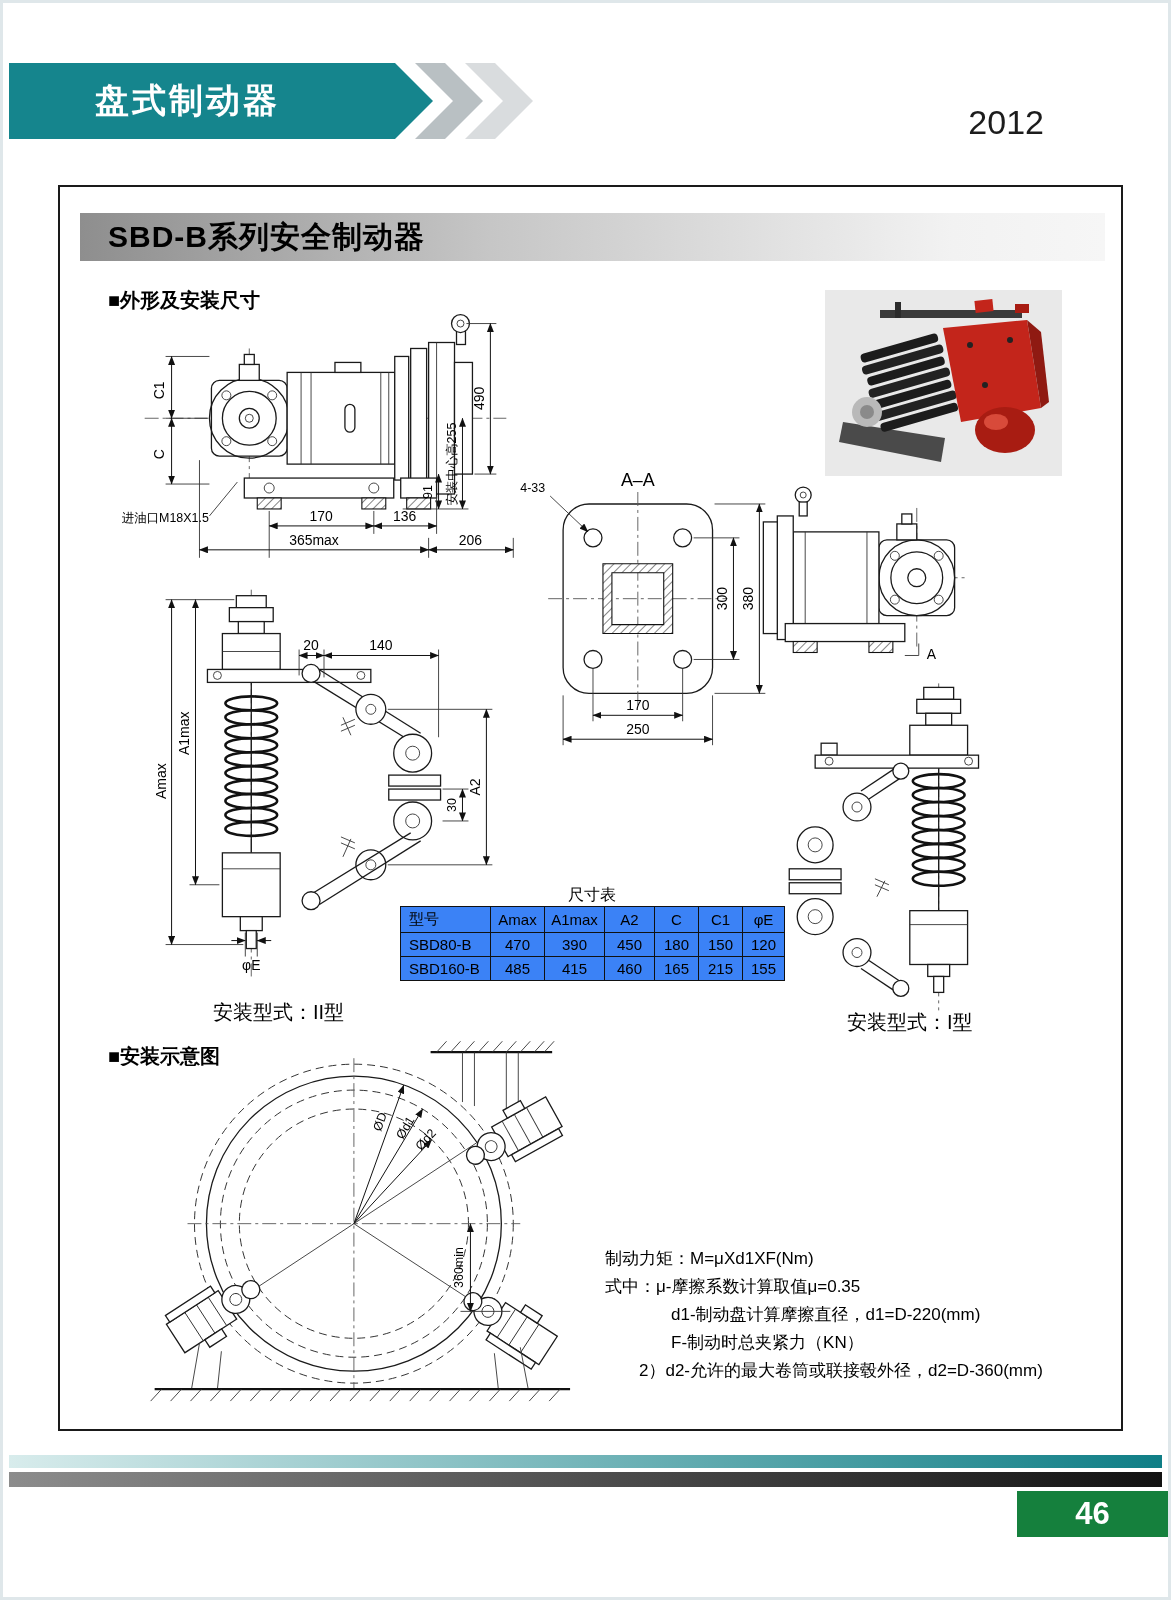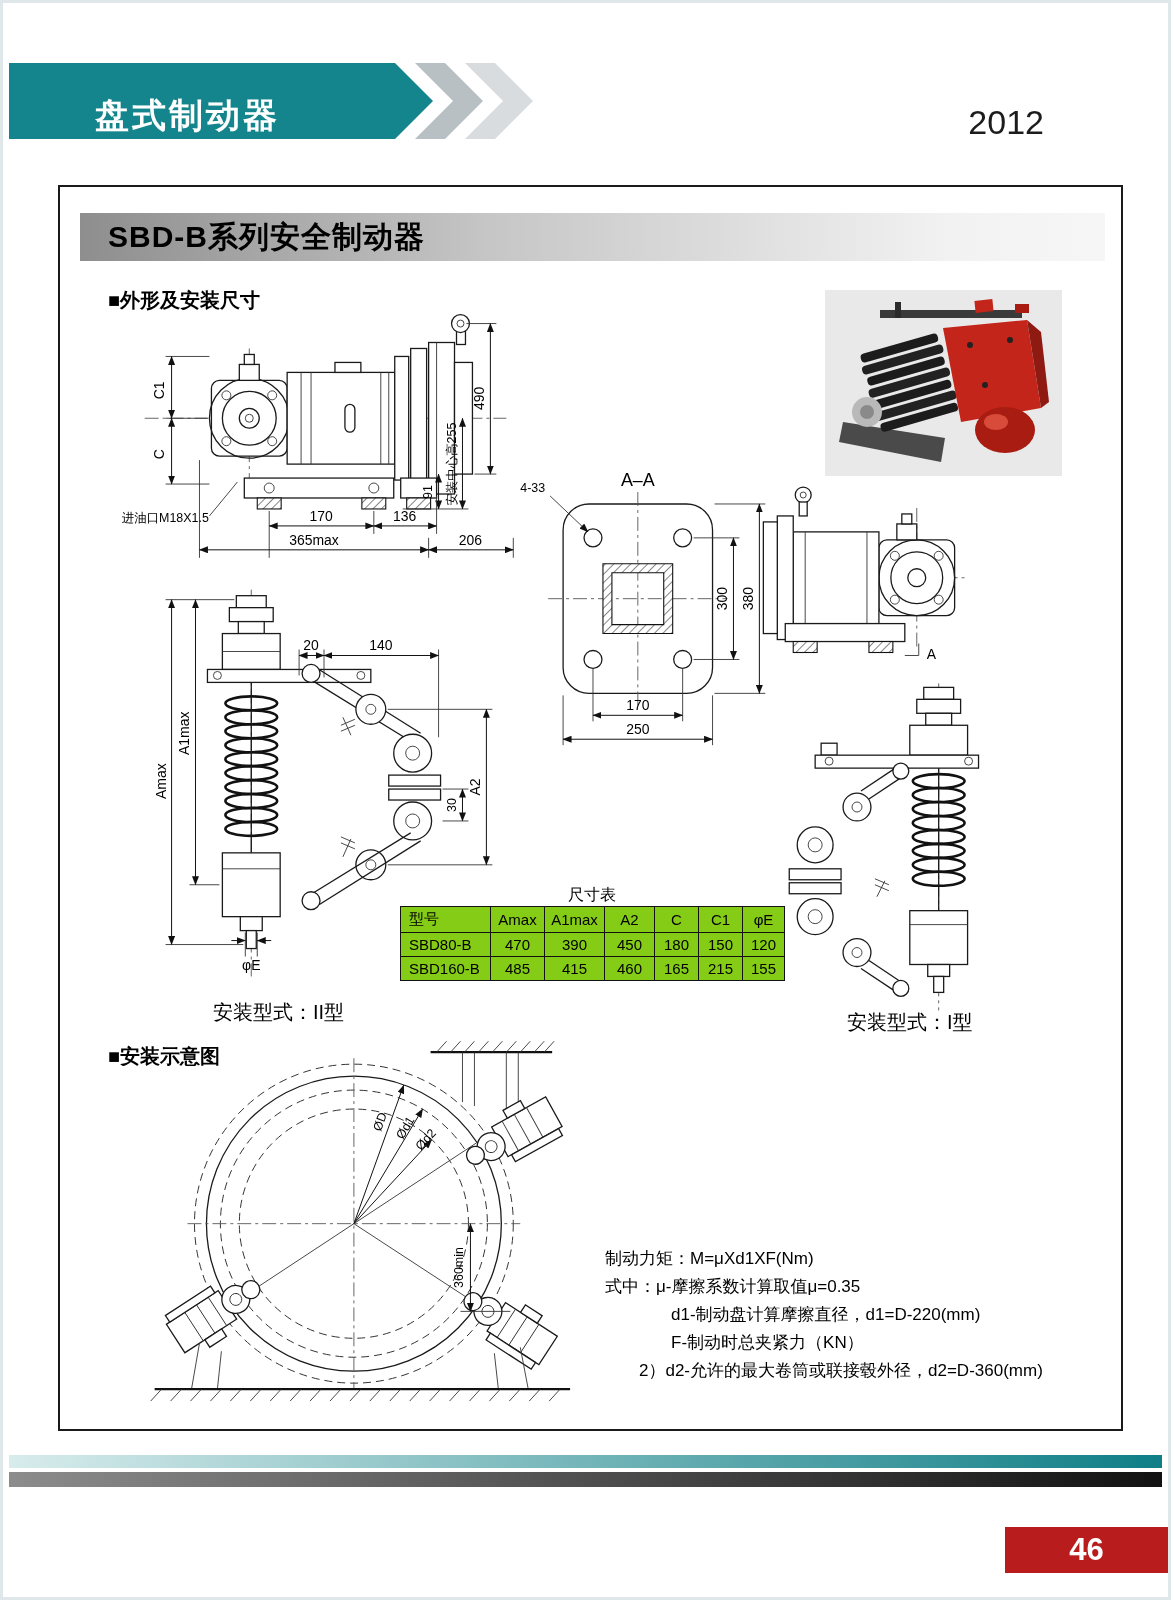--- a/index.html
+++ b/index.html
@@ -3,21 +3,21 @@
 <meta charset="utf-8">
 <style>
   * { margin:0; padding:0; box-sizing:border-box; }
   html,body { background:#fff; }
   body { font-family:"Liberation Sans","DejaVu Sans",sans-serif; color:#111; }
   .page { position:relative; width:1171px; height:1600px; background:#fff;
           border:3px solid #dfe7ea; overflow:hidden; }
 
   
   .header-band { position:absolute; left:6px; top:60px; width:360px; height:76px;
-                 background:#15858d; display:flex; align-items:flex-end; }
+                 background:#15858d; display:flex; align-items:center; }
   .header-title { color:#fff; font-size:34px; font-weight:bold; letter-spacing:3px; padding-left:86px; }
   .header-chevrons { position:absolute; left:366px; top:60px; }
   .header-year { position:absolute; right:124px; top:84px; font-size:34px; color:#1c1c1c;margin-top:16px; }
 
   
   .main-box { position:absolute; left:55px; top:182px; width:1065px; height:1246px;
               border:2px solid #1a1a1a; background:#fff; }
   .title-bar { position:absolute; left:20px; top:26px; width:1025px; height:48px;
                background:linear-gradient(90deg,#8e8e8e,#c6c6c6 40%,#f2f2f2 85%,#f6f6f6);
                display:flex; align-items:center; }
@@ -27,42 +27,42 @@
   #sec2 { left:48px; top:856px; }
 
   .photo { position:absolute; left:765px; top:103px; width:237px; height:186px; z-index:2; }
 
   .drawing-layer { position:absolute; left:0; top:0; width:100%; height:100%; z-index:1; }
 
   
   .dim-table-wrap { position:absolute; left:340px; top:698px; width:384px; z-index:3; }
   .dim-table-title { text-align:center; font-size:16px; color:#000; }
   table.dim-table { border-collapse:collapse; width:100%; table-layout:fixed; font-size:15px;
-                    color:#000; background:#84cc16;padding-left:37px; }
+                    color:#000; background:#3b82f6;padding-left:37px; }
   .dim-table th,.dim-table td { border:1px solid #111; text-align:center; padding:3px 2px;
                     font-weight:normal; height:23px; }
   .dim-table th:first-child,.dim-table td:first-child { text-align:left; padding-left:8px; }
 
   .mount-label { position:absolute; font-size:20px; color:#000; z-index:3;margin-left:25px; }
   #mount-ii { left:128px; top:812px; }
   #mount-i  { left:762px; top:822px; }
 
   
   .notes { position:absolute; left:545px; top:1058px; width:510px; font-size:17px;
            line-height:28px; color:#000; z-index:3; }
   .notes .ind1 { padding-left:66px; }
   .notes .ind2 { padding-left:34px; }
 
   
   .footer-stripe1 { position:absolute; left:6px; right:6px; top:1452px; height:13px;
                     background:linear-gradient(90deg,#d8ecec,#0f7e86); }
   .footer-stripe2 { position:absolute; left:6px; right:6px; top:1469px; height:15px;
                     background:linear-gradient(90deg,#8c8c8c,#121212); }
-  .page-num-box { position:absolute; right:0; top:1524px; width:163px; height:46px;
-                  background:#b91c1c; color:#fff; display:flex; align-items:center;
+  .page-num-box { position:absolute; right:0; top:1488px; width:151px; height:46px;
+                  background:#15803d; color:#fff; display:flex; align-items:center;
                   justify-content:center; font-size:31px; font-weight:bold; }
 
   
   .ln   { stroke:#1a1a1a; stroke-width:1.3; fill:none; }
   .lnf  { stroke:#1a1a1a; stroke-width:1.3; fill:#fff; }
   .lnb  { stroke:#111; stroke-width:2.2; fill:none; }
   .thin { stroke:#333; stroke-width:0.9; fill:none; }
   .cl   { stroke:#555; stroke-width:0.9; fill:none; stroke-dasharray:14 4 3 4; }
   .dash { stroke:#333; stroke-width:1; fill:none; stroke-dasharray:8 5; }
   .dim  { stroke:#111; stroke-width:1; fill:none; }

